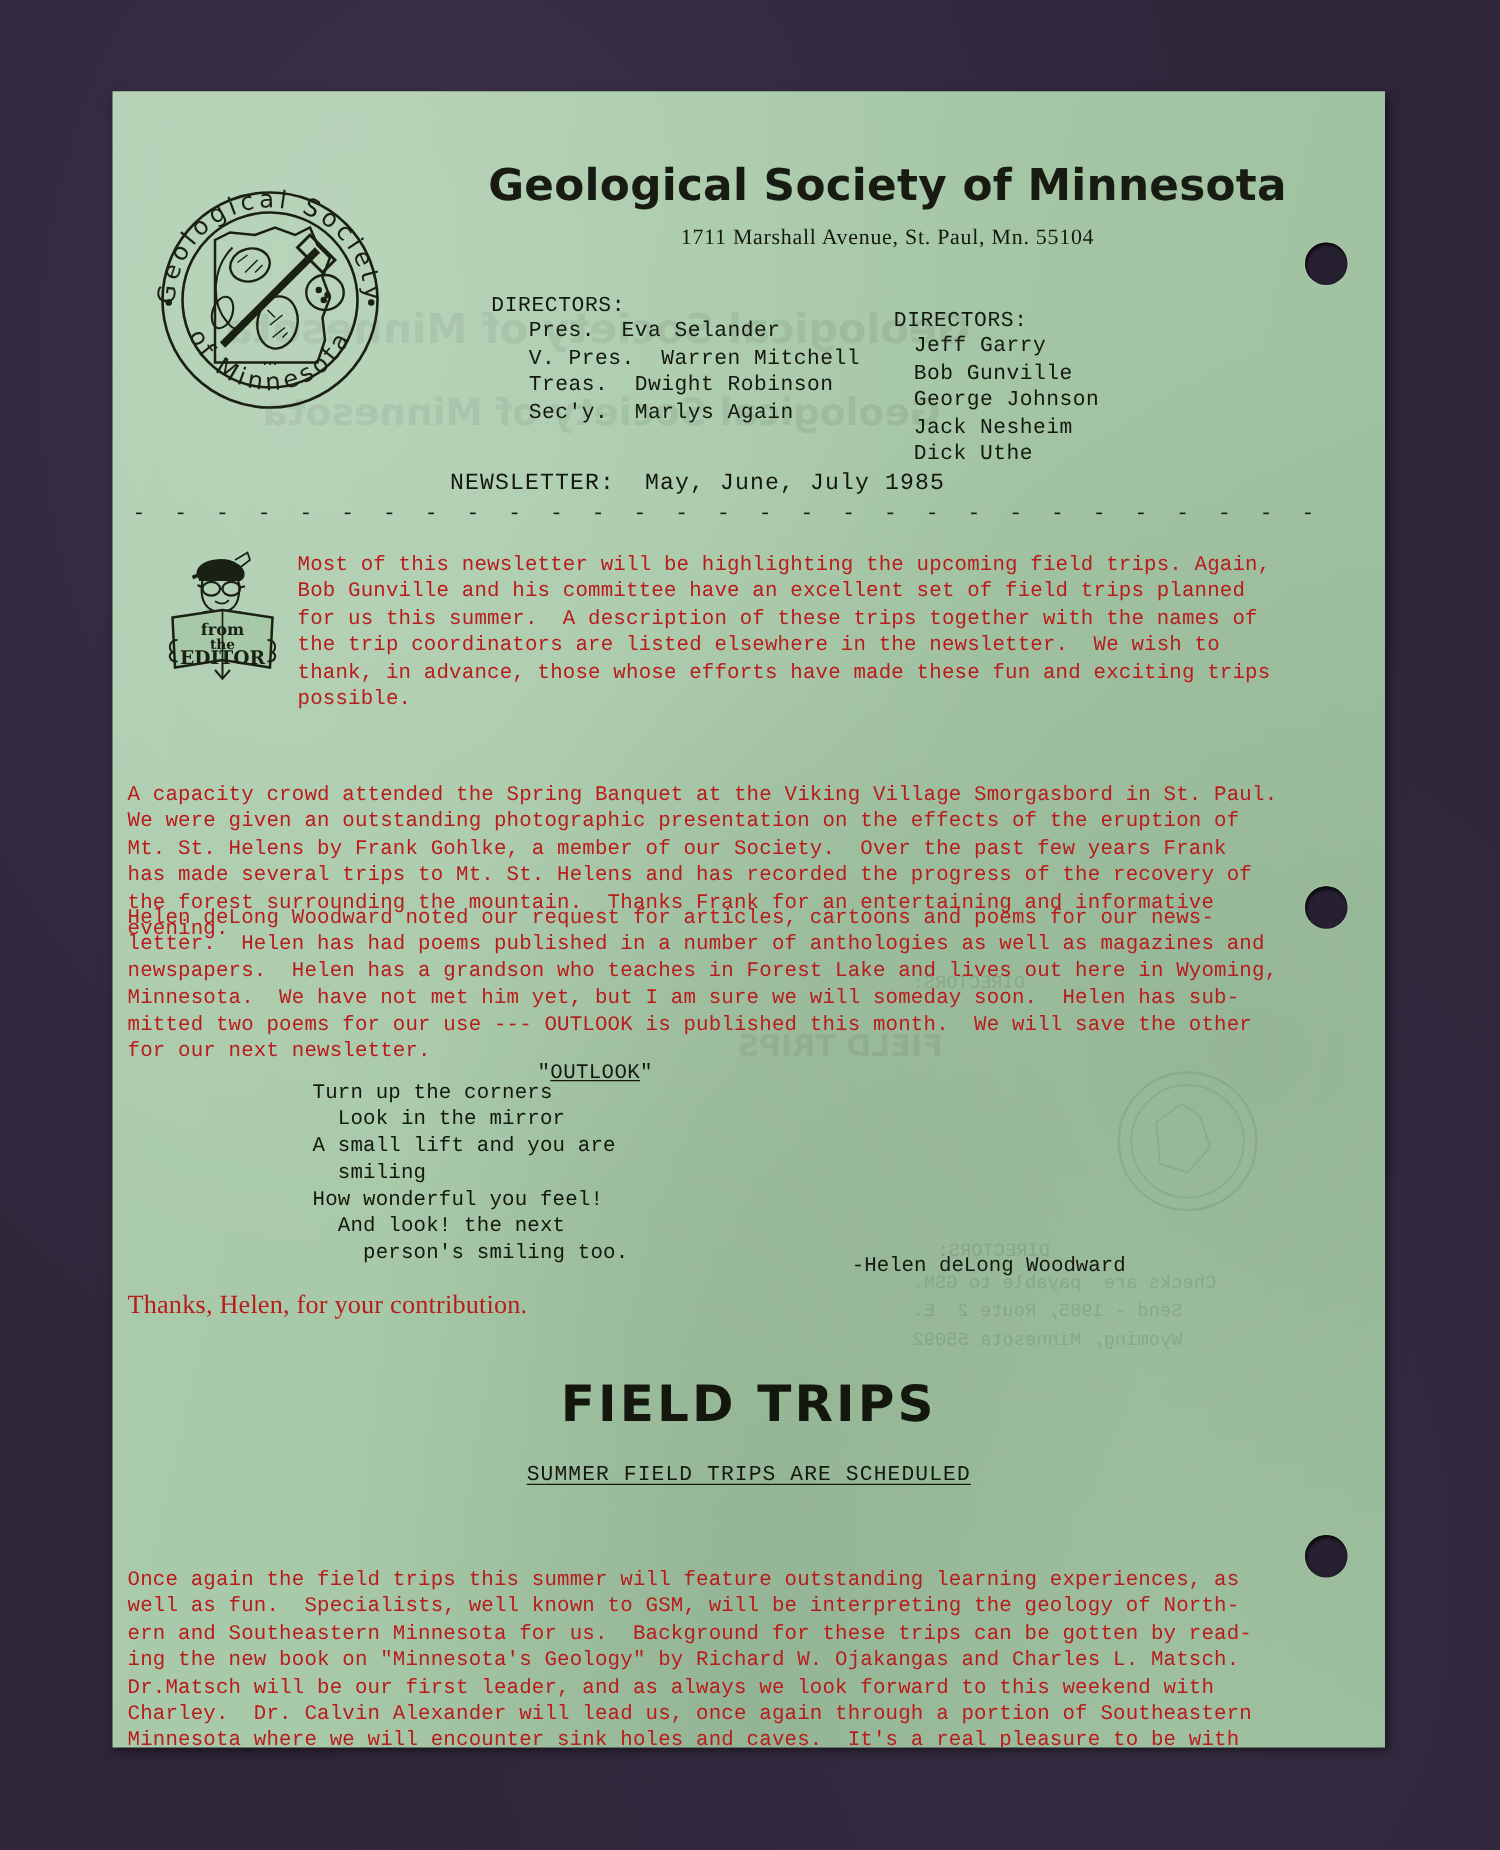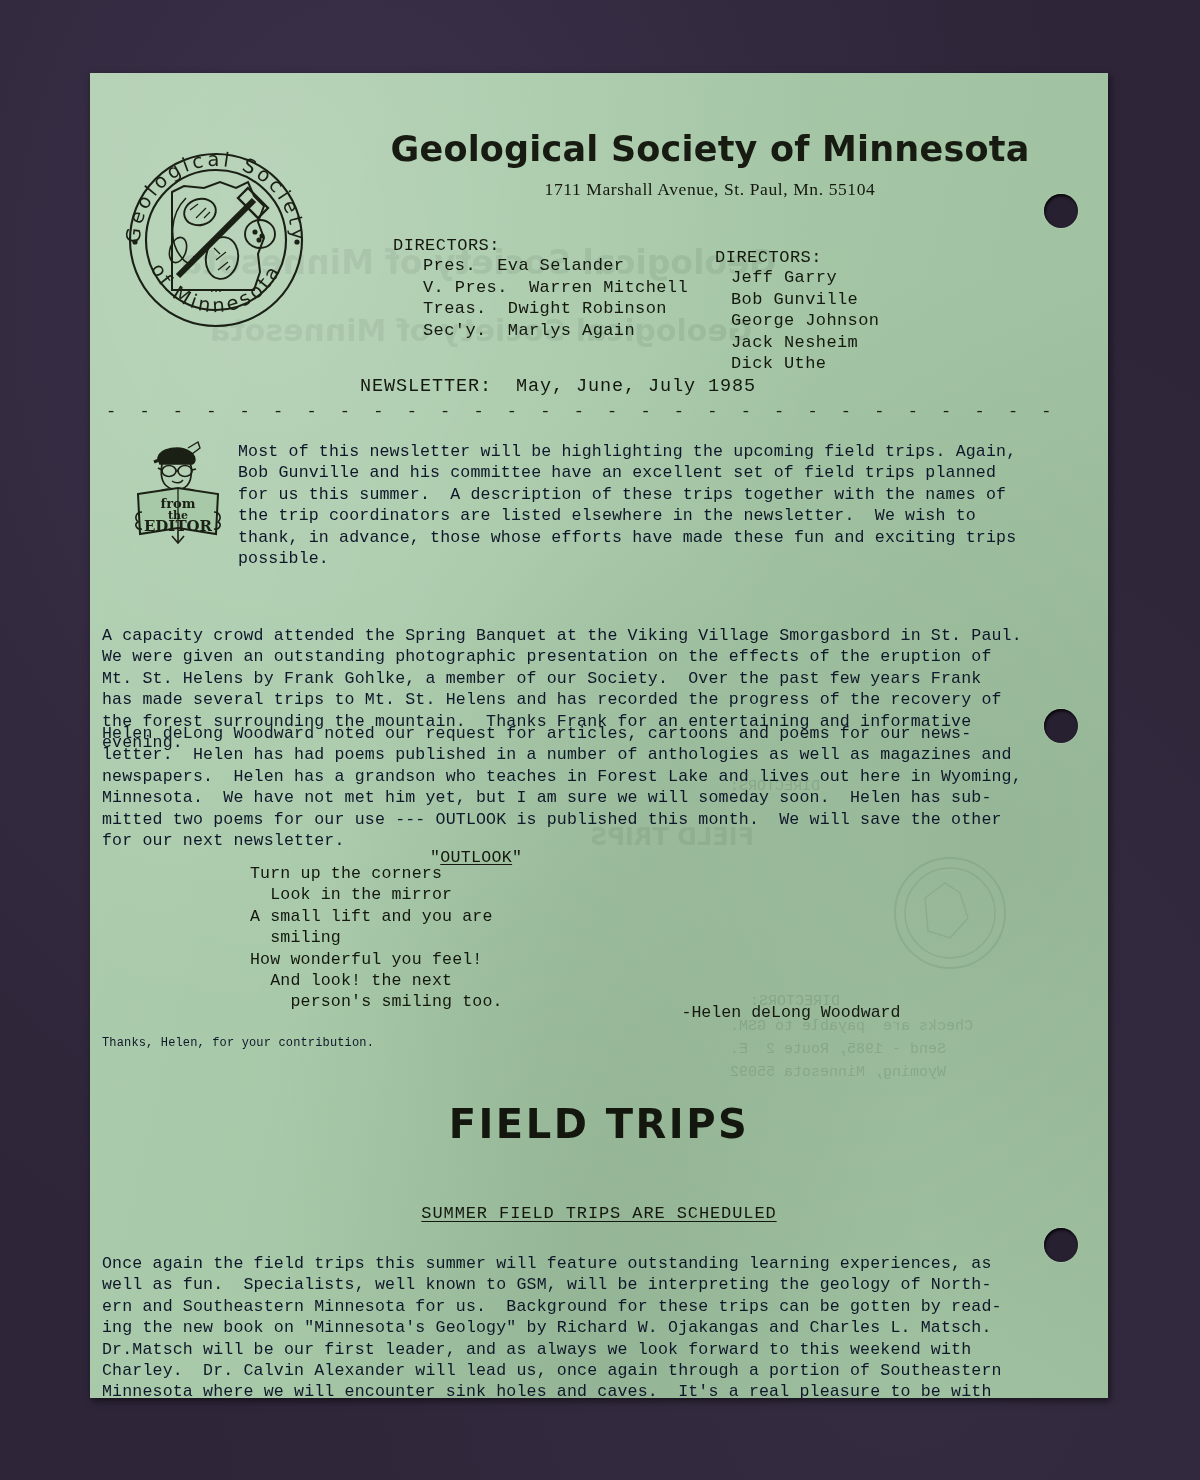--- a/index.html
+++ b/index.html
@@ -147,21 +147,21 @@
   #editor-text {
     position: absolute;
     left: 148px; top: 368px;
     width: 800px;
   }
   .body-p {
     font-size: 16.6px;
     line-height: 21.4px;
     letter-spacing: .15px;
     white-space: pre-wrap;
-    color: #0f172a;
+    color: #b91c1c;
   }
 
   #para-banquet { position: absolute; left: 12px; top: 513px; width: 950px; margin-top: 39px; }
   #para-helen   { position: absolute; left: 12px; top: 650px; width: 950px; }
 
   
   #poem-title {
     position: absolute;
     left: 340px; top: 775px;
     font-size: 16.6px;
@@ -182,22 +182,23 @@
     position: absolute;
     left: 455px; top: 930px;
     width: 492px;
     text-align: center;
     font-size: 16.6px;
     white-space: pre;
   }
   #thanks-helen {
     position: absolute;
     left: 12px; top: 960px;
-    font-size: 12px;
-    white-space: pre;
+    font-size: 21px;
+    white-space: pre;
+    font-family: Liberation Serif, serif;
   }
 
   
   #field-trips-heading {
     position: absolute;
     left: 0; top: 1028px;
     width: 1018px;
     text-align: center;
     font-family: "DejaVu Sans", sans-serif;
     font-weight: bold;
@@ -205,21 +206,20 @@
     letter-spacing: 2.5px;
     color: #13170e;
   }
   #subhead {
     position: absolute;
     left: 0; top: 1098px;
     width: 1018px;
     text-align: center;
     font-size: 17px;
     letter-spacing: .9px;
-    margin-top: 33px;
   }
   #subhead span {
     text-decoration: underline;
     text-underline-offset: 3px;
   }
   #para-trips { position: absolute; left: 12px; top: 1180px; width: 960px; }
 </style>
 </head>
 <body>
 

